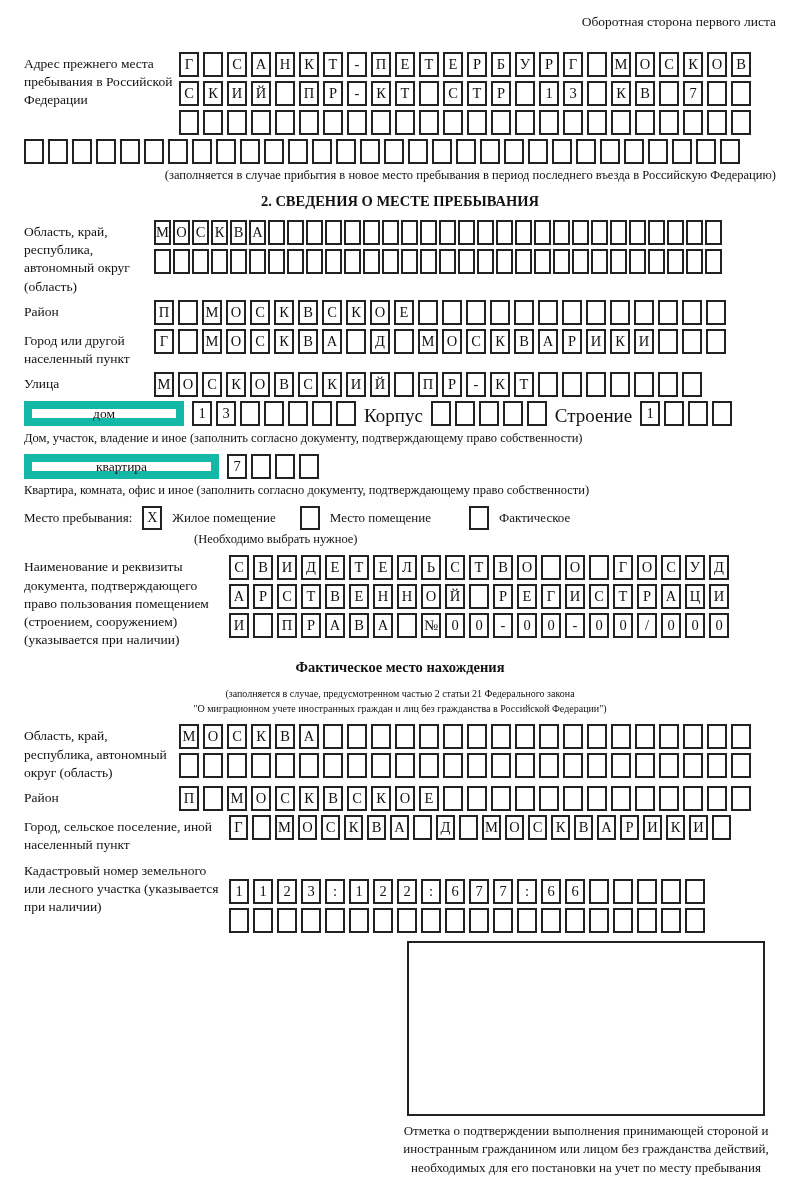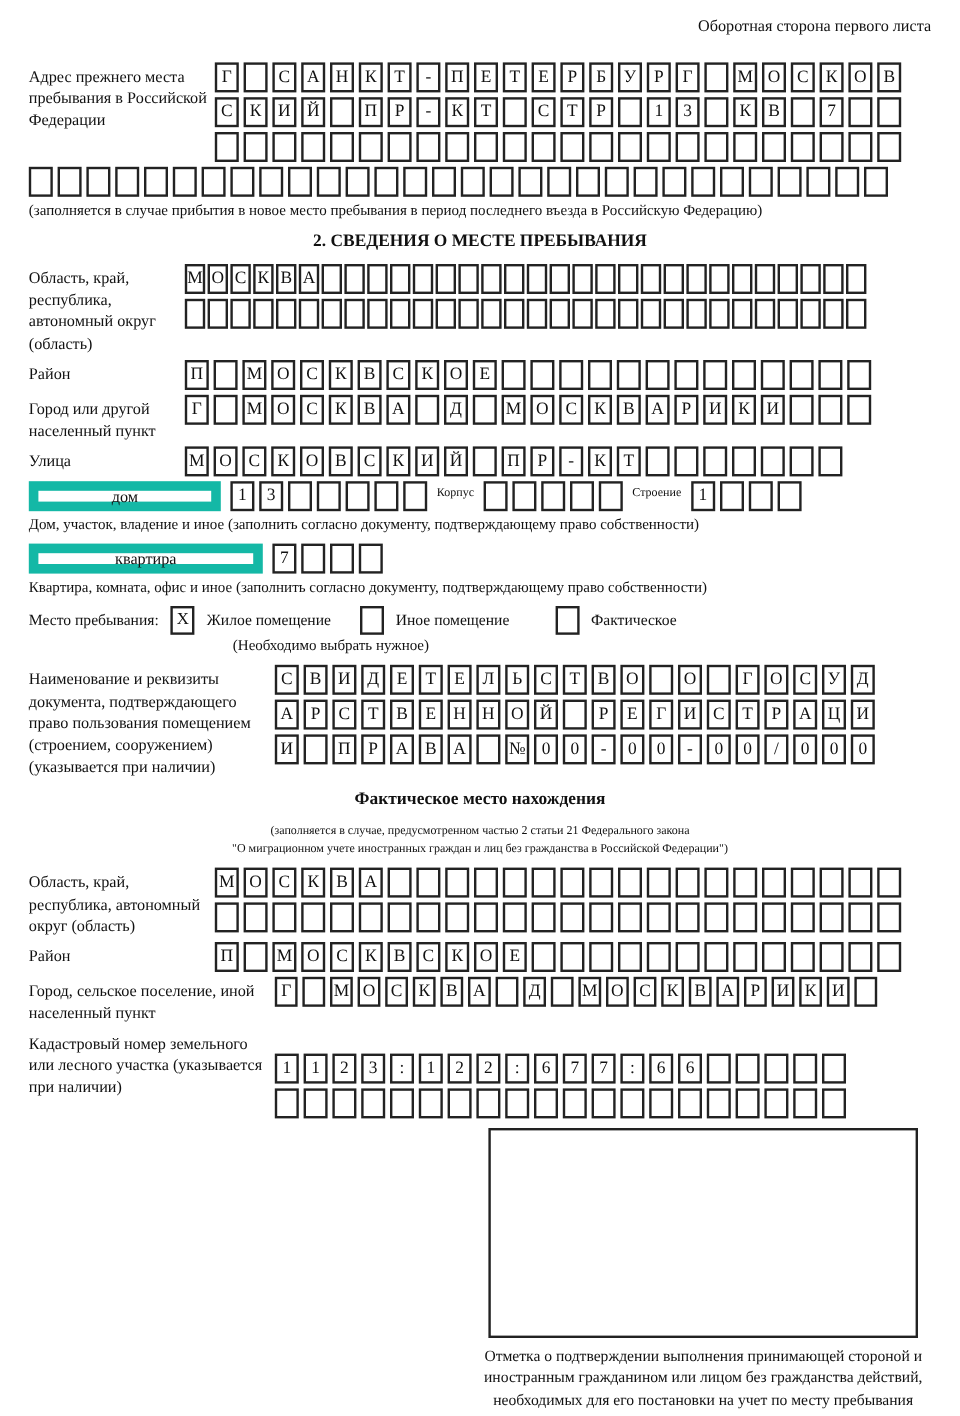--- a/index.html
+++ b/index.html
@@ -22,31 +22,31 @@
   .cells { display:flex; gap:4px; }
   .cell {
     width:20px; min-width:20px; height:25px;
     border:2px solid #222; display:flex; align-items:center; justify-content:center;
     font-size:14.5px; background:#fff;
   }
   .cells.n30 { gap:2px; }
   .cells.n30 .cell { width:17px; min-width:17px; }
   .cells.n22g .cell { width:19px; min-width:19px; }
 
-  .caption { font-size:12.5px; text-align:left; margin:4px 0 10px; }
+  .caption { font-size:12.5px; text-align:right; margin:4px 0 10px; }
   .caption-l { font-size:12.5px; margin:2px 0 8px; }
   .sec-title { text-align:center; font-weight:bold; font-size:14.5px; margin:8px 0 10px; }
 
   .bigbox {
     border:8px solid #14b8a6; height:25px; display:flex; align-items:center; justify-content:center;
     font-size:13.5px; background:#fff;
   }
   .house-box { width:160px; flex:0 0 160px; }
   .apt-box { width:195px; flex:0 0 195px; }
-  .inline-lbl { padding-top:4px; margin:0 8px; font-size:10px; }
+  .inline-lbl { padding-top:4px; margin:0 8px; font-size:19px; }
 
   .cbrow { display:flex; align-items:center; margin:0 0 2px; }
   .cb {
     width:20px; min-width:20px; height:24px; border:2px solid #222;
     display:flex; align-items:center; justify-content:center; font-size:14px; margin:0 10px;
   }
   .cbrow .optlbl { margin-right:14px; }
 
   .s3caps { text-align:center; font-size:10px; line-height:1.5; margin-bottom:8px; }
 
@@ -379,21 +379,21 @@
         <span class="cell"></span>
       </div>
   </div>
   <div class="caption-l">Квартира, комната, офис и иное (заполнить согласно документу, подтверждающему право собственности)</div>
 
   <div class="cbrow">
     <span>Место пребывания:</span>
     <span class="cb">X</span>
     <span class="optlbl">Жилое помещение</span>
     <span class="cb"></span>
-    <span class="optlbl">Иное помещение</span>
+    <span class="optlbl">Место помещение</span>
     <span class="cb" style="margin-left:24px"></span>
     <span class="optlbl">Фактическое</span>
   </div>
   <div class="caption-l" style="margin-left:170px">(Необходимо выбрать нужное)</div>
 
   <div class="row mt6">
     <div class="lbl w205">Наименование и реквизиты документа, подтверждающего право пользования помещением (строением, сооружением) (указывается при наличии)</div>
     <div class="rowscol">
       <div class="cells">
           <span class="cell">С</span>

